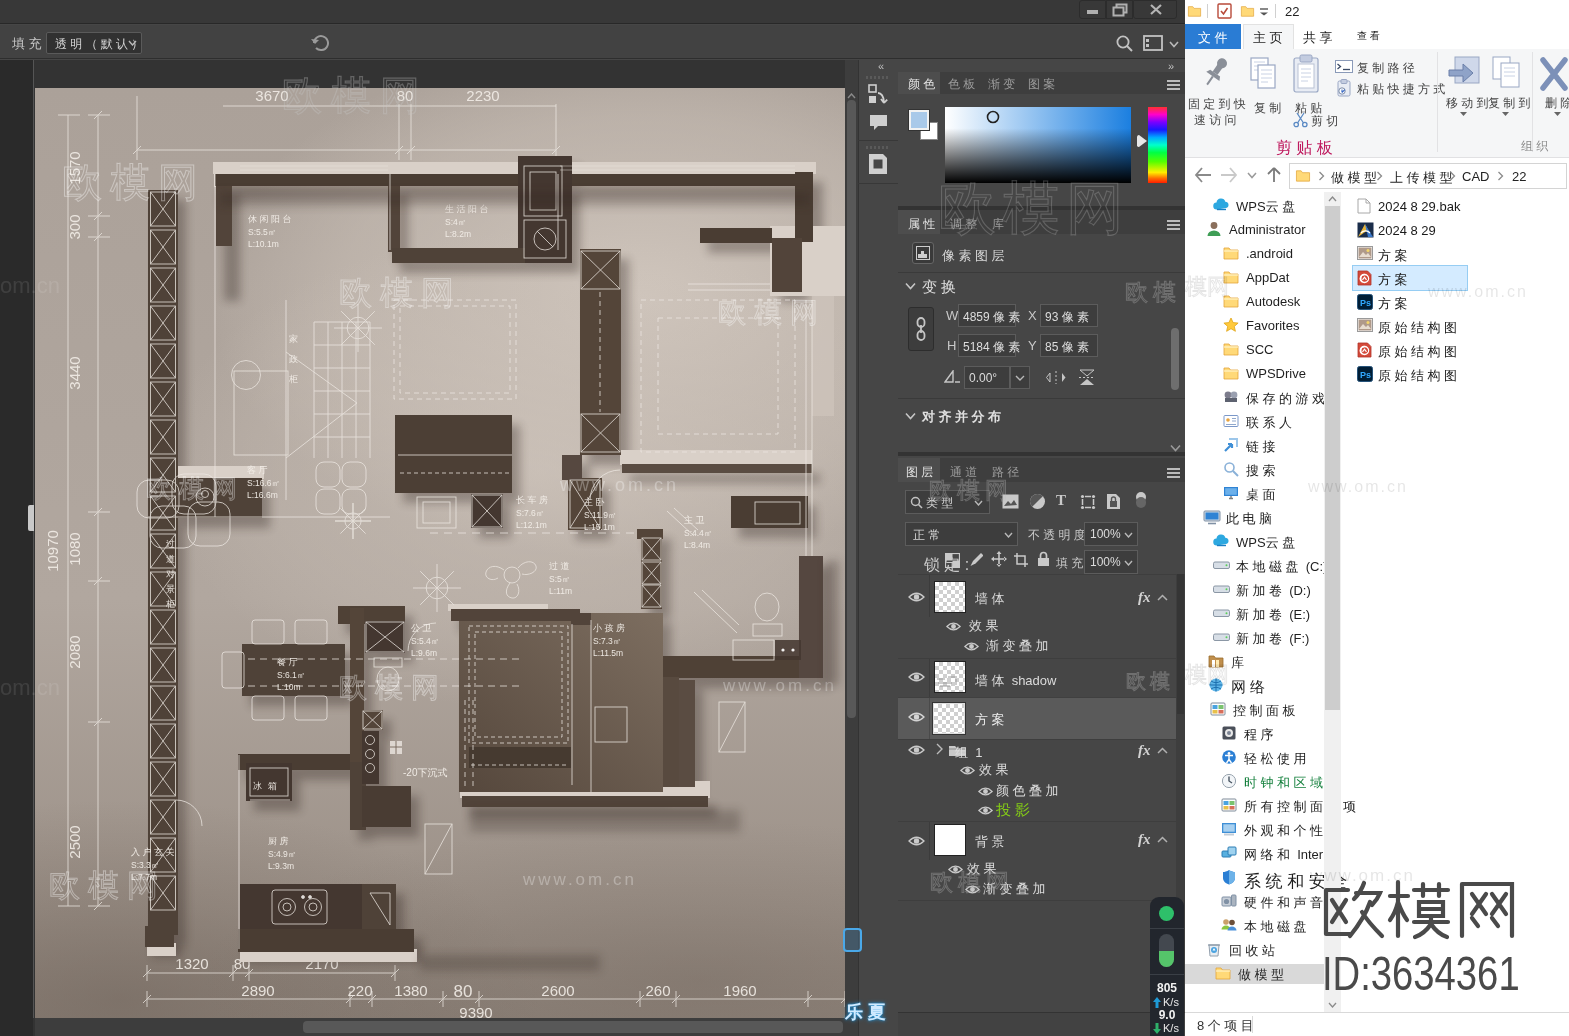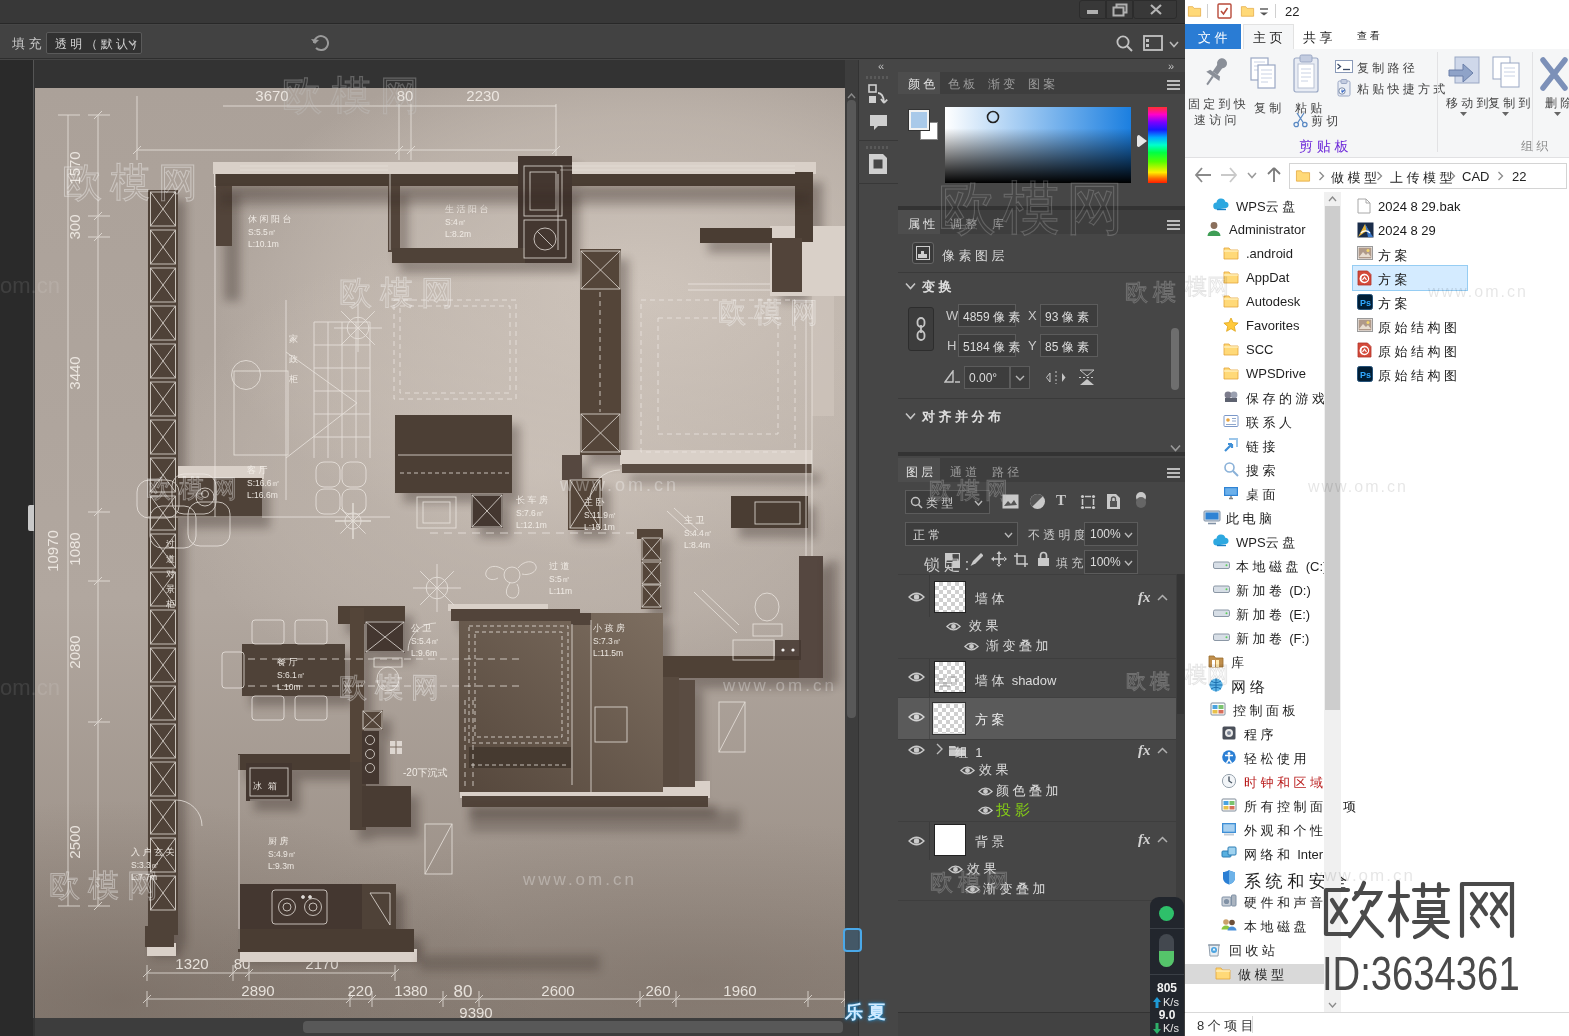--- a/index.html
+++ b/index.html
@@ -548,21 +548,21 @@
    <div class="abs" style="left:14px;top:182px;width:22px;height:22px;background:#3a3a3a;border:1px solid #666;border-radius:3px"></div>
    <svg class="abs" style="left:18px;top:186px" width="14" height="14" viewBox="0 0 14 14">
           <rect x="0.5" y="0.5" width="13" height="13" fill="none" stroke="#ccc"></rect>
           <path d="M2,12 v-4 h3 v-3 h3 v3 h3 v4 z" fill="#ccc"></path>
         </svg>
    <div class="abs tx cjk" style="left:44px;top:187px;font-size:13px;color:#d8d8d8">像素图层</div>
    <div class="abs" style="left:0;top:212px;width:287px;height:1px;background:#3a3a3a"></div>
    <svg class="abs" style="left:7px;top:222px" width="11" height="8" viewBox="0 0 11 8">
           <path d="M1,1.5 L5.5,6.5 L10,1.5" fill="none" stroke="#c5c5c5" stroke-width="1.6"></path>
         </svg>
-   <div class="abs tx cjk" style="left:24px;top:218px;font-size:13px;color:#e0e0e0;font-weight:bold">变换</div>
+   <div class="abs tx cjk" style="left:24px;top:218px;font-size:15px;color:#e0e0e0;font-weight:normal">变换</div>
    <div class="abs" style="left:10px;top:247px;width:26px;height:44px;background:#3d3d3d;border:1px solid #2d2d2d;border-radius:3px"></div>
    <svg class="abs" style="left:17px;top:257px" width="12" height="24" viewBox="0 0 12 24">
           <rect x="2.5" y="1" width="7" height="9" rx="3.5" fill="none" stroke="#c5c5c5" stroke-width="1.8"></rect>
           <rect x="2.5" y="14" width="7" height="9" rx="3.5" fill="none" stroke="#c5c5c5" stroke-width="1.8"></rect>
           <path d="M6,8 v8" stroke="#c5c5c5" stroke-width="1.8"></path>
         </svg>
    <div class="abs tx" style="left:48px;top:248px;font-size:13px;color:#c9c9c9">W</div>
    <div class="abs" style="left:60px;top:244px;width:58px;height:23px;background:#3d3d3d;border:1px solid #5c5c5c"></div>
    <div class="abs tx" style="left:65px;top:249px;font-size:12px;color:#dcdcdc">4859 <span class="cjk">像素</span></div>
    <div class="abs tx" style="left:130px;top:248px;font-size:13px;color:#c9c9c9">X</div>
@@ -949,21 +949,21 @@
 <div class="abs" style="left:36px;top:749px"><svg width="16" height="16" viewBox="0 0 16 16">
             <circle cx="8" cy="8" r="6.8" fill="#2b7fd4"></circle>
             <circle cx="8" cy="4.5" r="1.4" fill="#fff"></circle>
             <path d="M4,6.5 h8 M8,6.5 v4 M8,10.5 l-2.5,3.5 M8,10.5 l2.5,3.5" stroke="#fff" stroke-width="1.4" fill="none"></path>
           </svg></div>
 <div class="abs tx" style="left:59px;top:750px;font-size:13px;color:#1f1f1f"><span class="cjk">轻松使用</span></div>
 <div class="abs" style="left:36px;top:773px"><svg width="16" height="16" viewBox="0 0 16 16">
             <circle cx="8" cy="8" r="6.6" fill="#f2f5f8" stroke="#98a3ae"></circle>
             <path d="M8,3.5 V8 l3,2" stroke="#4a5663" stroke-width="1.4" fill="none"></path>
           </svg></div>
-<div class="abs tx" style="left:59px;top:774px;font-size:13px;color:#b91c1c"><span class="cjk">时钟和区域</span></div>
+<div class="abs tx" style="left:59px;top:774px;font-size:13px;color:#15803d"><span class="cjk">时钟和区域</span></div>
 <div class="abs" style="left:36px;top:797px"><svg width="16" height="16" viewBox="0 0 16 16">
             <rect x="1" y="2" width="14" height="12" rx="1" fill="#fff" stroke="#7f8b99"></rect>
             <rect x="2.5" y="4" width="5" height="4" fill="#4aa3e0"></rect>
             <rect x="8.5" y="4" width="5" height="4" fill="#7ac36f"></rect>
             <rect x="2.5" y="9" width="5" height="3.5" fill="#e8c04a"></rect>
             <rect x="8.5" y="9" width="5" height="3.5" fill="#d86e5a"></rect>
           </svg></div>
 <div class="abs tx" style="left:59px;top:798px;font-size:13px;color:#1f1f1f"><span class="cjk">所有控制面板项</span></div>
 <div class="abs" style="left:36px;top:821px"><svg width="16" height="16" viewBox="0 0 16 16">
             <rect x="1" y="2" width="14" height="10" fill="#3f8fd6"></rect>
@@ -1070,21 +1070,21 @@
           <circle cx="5" cy="12" r="3.2" fill="#fff" stroke="#7a8aa8"></circle>
           <path d="M5,10.5 v3 m0,0 l2.8,-2.8" stroke="#3a6ac4" stroke-width="1.1" fill="none"></path>
         </svg>
 <div class="abs tx cjk" style="left:172px;top:81px;font-size:12px;color:#444">粘贴快捷方式</div>
 <svg class="abs" style="left:108px;top:112px" width="15" height="16" viewBox="0 0 15 16">
           <circle cx="3.2" cy="12.5" r="2.2" fill="none" stroke="#5b8ac4" stroke-width="1.3"></circle>
           <circle cx="11.8" cy="12.5" r="2.2" fill="none" stroke="#5b8ac4" stroke-width="1.3"></circle>
           <path d="M4.5,11 L11,1 M10.5,11 L4,1" stroke="#5b8ac4" stroke-width="1.3"></path>
         </svg>
 <div class="abs tx cjk" style="left:126px;top:113px;font-size:12px;color:#444">剪切</div>
-<div class="abs tx cjk" style="left:114px;top:138px;font-size:14px;color:#6d28d9">剪贴板</div>
+<div class="abs tx cjk" style="left:91px;top:138px;font-size:16px;color:#be185d">剪贴板</div>
 <div class="abs" style="left:252px;top:52px;width:1px;height:100px;background:#e2e2e4"></div>
 <svg class="abs" style="left:262px;top:55px" width="34" height="38" viewBox="0 0 34 38">
           <rect x="8" y="2" width="24" height="26" fill="#cfd8ea" stroke="#9aa7c4"></rect>
           <path d="M2,15 h14 v-6 l10,9 -10,9 v-6 H2 z" fill="#8fa3c8" stroke="#6a7fa8"></path>
         </svg>
 <div class="abs tx cjk" style="left:261px;top:95px;font-size:12px;color:#444">移动到</div>
 <svg class="abs" style="left:274px;top:111px" width="9" height="6" viewBox="0 0 9 6">
           <path d="M1,1 L4.5,5 L8,1" fill="#666"></path>
         </svg>
 <svg class="abs" style="left:306px;top:55px" width="32" height="38" viewBox="0 0 32 38">

